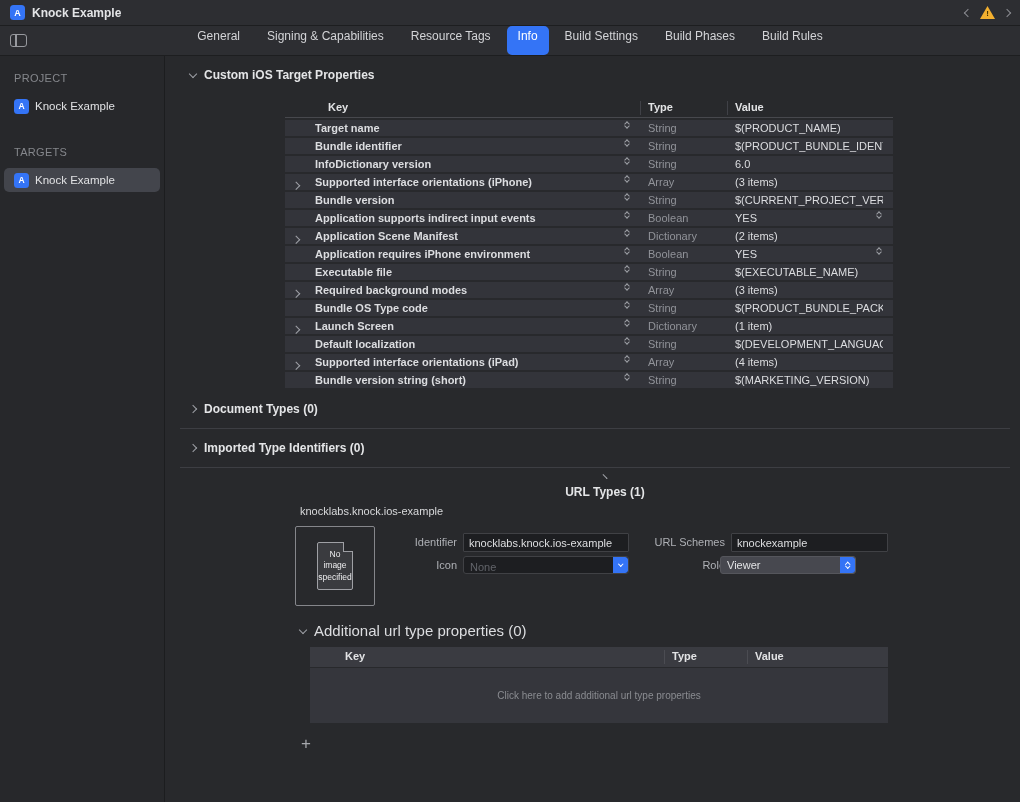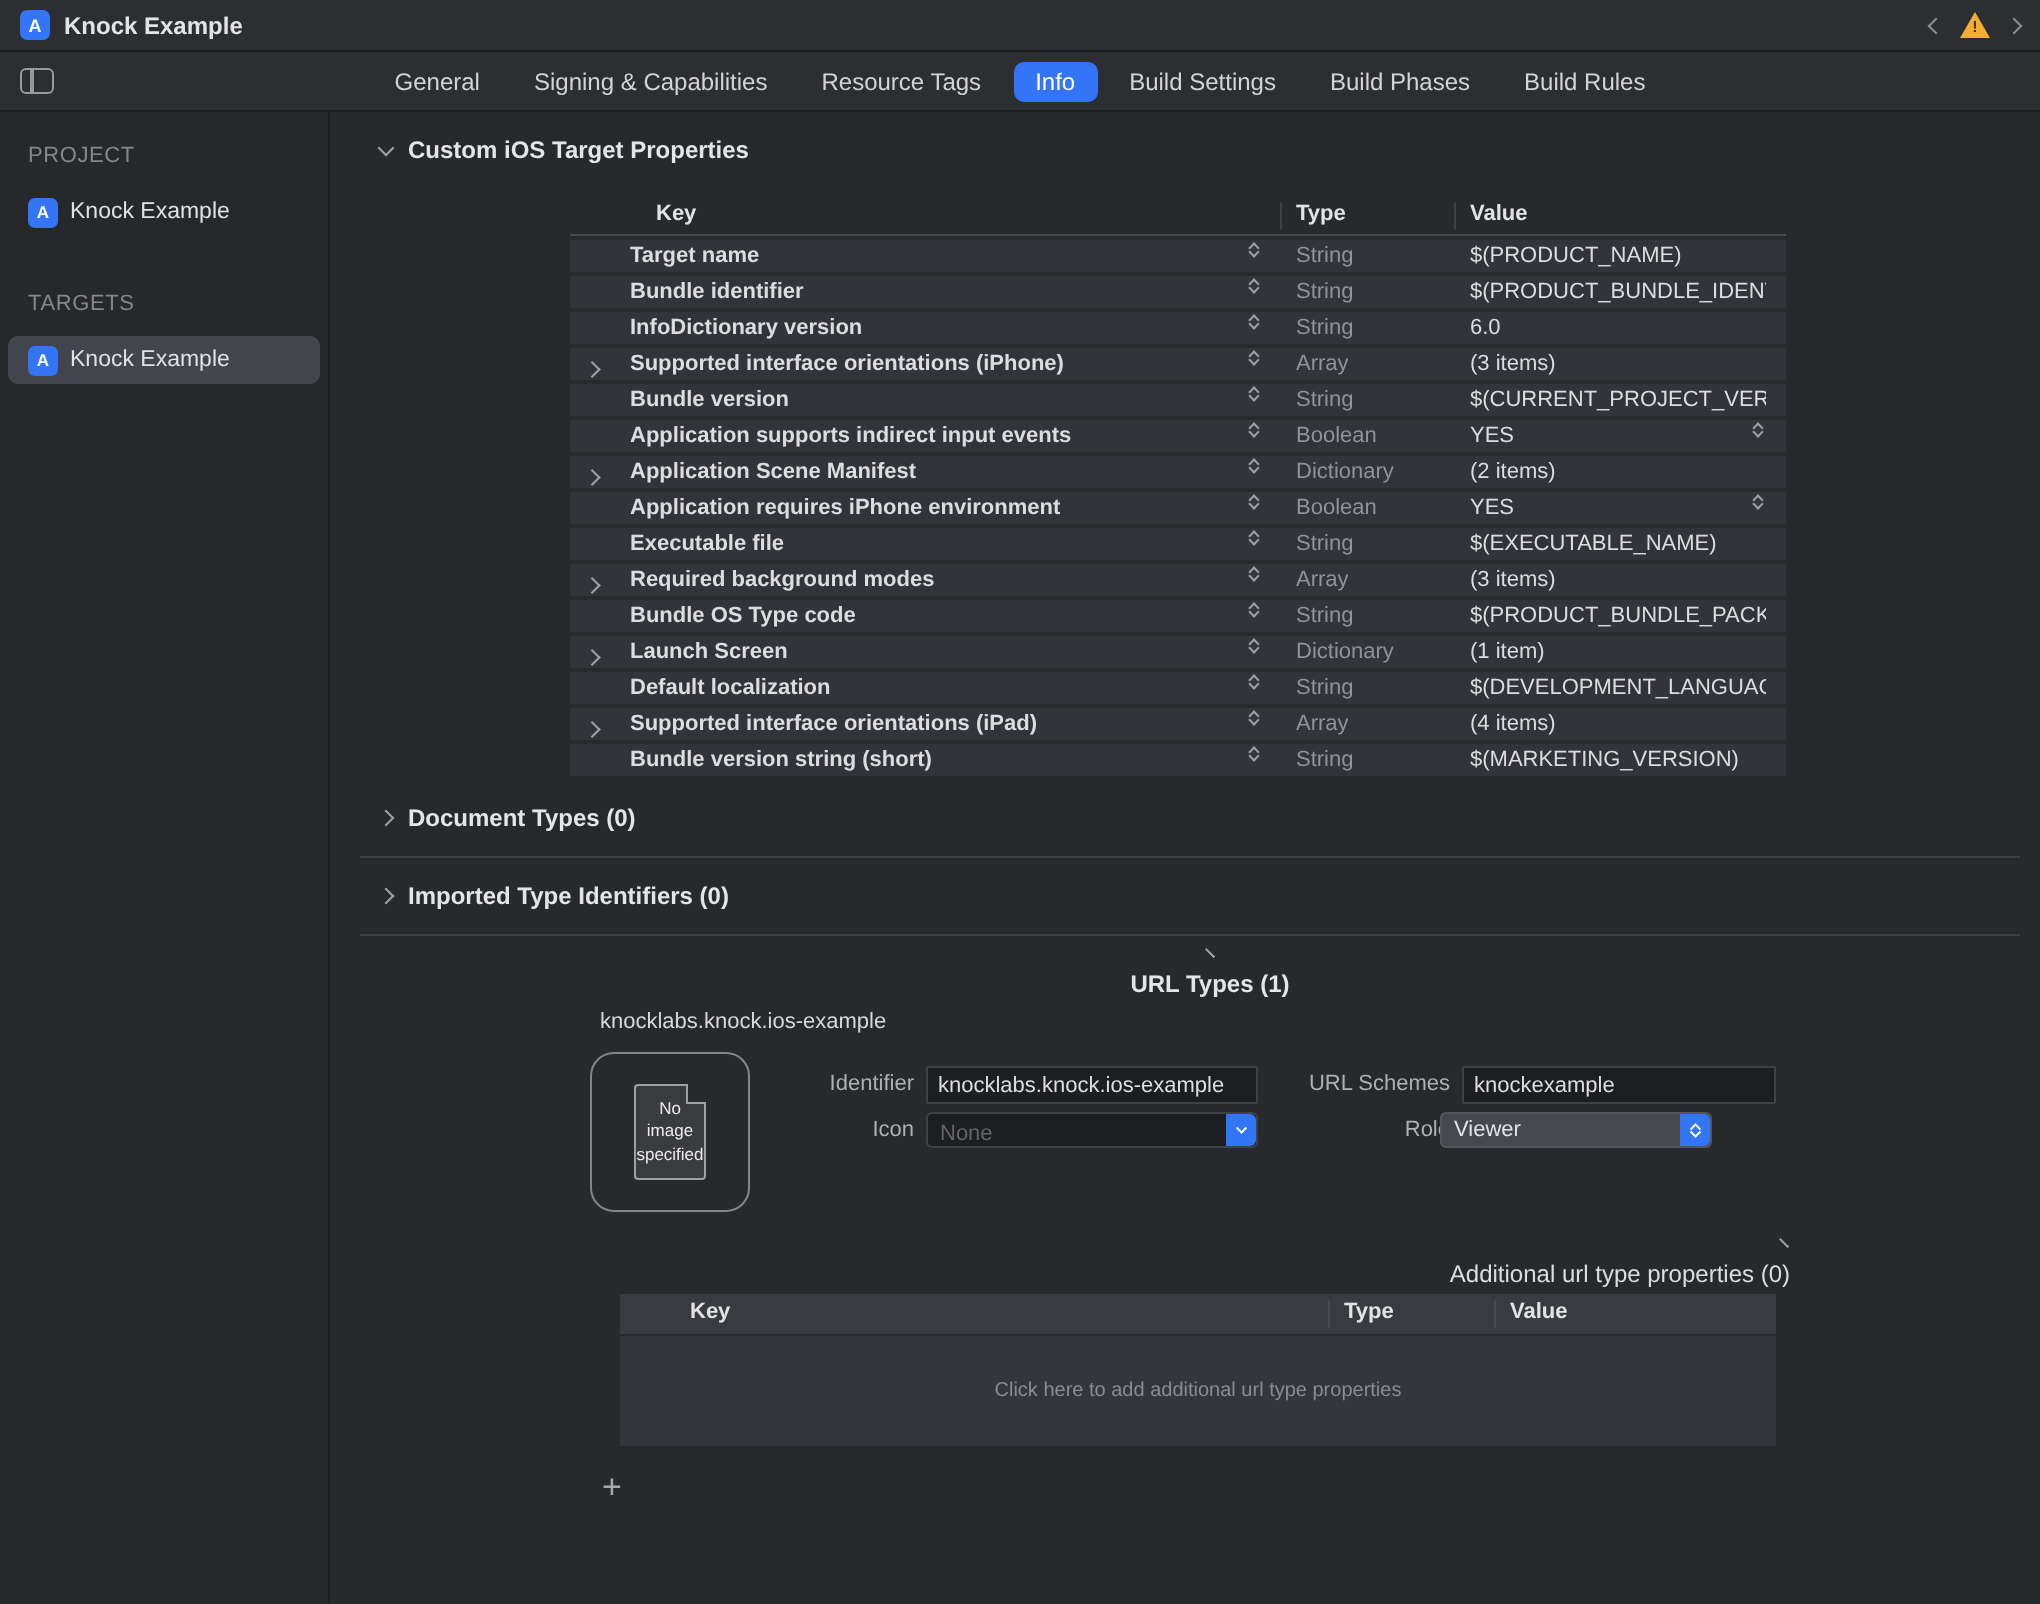--- a/index.html
+++ b/index.html
@@ -25,21 +25,21 @@
   .wintitle{font-size:12px;font-weight:700;color:#e3e4e6;}
   .tb-right{margin-left:auto;display:flex;align-items:center;gap:9px;}
   .navchev{display:flex;align-items:center;cursor:default;}
   .navchev .chev{border-color:#8b8c91;width:6px;height:6px;border-width:1.7px;}
   .warn{position:relative;width:15px;height:13px;}
   .warn::before{content:"";position:absolute;inset:0;background:#f3b02f;clip-path:polygon(50% 0,100% 100%,0 100%);}
   .warn b{position:absolute;left:0;right:0;bottom:0;text-align:center;font-size:8px;line-height:11px;color:#453200;font-weight:700;}
 
   
   .tabbar{position:absolute;left:0;top:26px;width:100%;height:30px;background:#2d2e32;
-    border-bottom:1px solid #1d1e20;display:flex;align-items:center;justify-content:center;gap:5px;}
+    border-bottom:1px solid #1d1e20;display:flex;justify-content:center;gap:5px;}
   .sidebar-toggle{position:absolute;left:10px;top:8px;width:17px;height:13px;border:1.5px solid #97999e;border-radius:3px;}
   .sidebar-toggle::before{content:"";position:absolute;left:4px;top:0;bottom:0;width:1.5px;background:#97999e;}
   .tab{font-size:12px;color:#d3d4d7;padding:3px 11px;border-radius:5px;white-space:nowrap;cursor:default;}
   .tab.selected{background:var(--accent);color:#fff;}
 
   
   .sidebar{position:absolute;left:0;top:56px;bottom:0;width:165px;background:#27282b;border-right:1px solid #1c1d1f;padding-top:16px;}
   .side-h{font-size:11px;font-weight:400;color:#85878c;margin:0 0 0 14px;height:14px;letter-spacing:.3px;}
   .side-item{display:flex;align-items:center;gap:6px;height:24px;margin:8px 4px 0 4px;padding-left:10px;border-radius:5px;font-size:11.5px;color:#e0e1e3;cursor:default;}
   .side-item.selected{background:#43454c;}
@@ -71,21 +71,21 @@
 
   
   .collapsed-sec{height:39px;margin:0 10px 0 14px;padding-left:10px;border-bottom:1px solid #3d3e43;
     display:flex;align-items:center;gap:8px;font-size:12px;font-weight:700;color:#e4e5e7;cursor:default;}
   .collapsed-sec:first-of-type{margin-top:1px;}
 
   
   .urlbox{margin-left:129px;width:600px;}
   .url-name{font-size:11px;color:#d8d9db;margin:11px 0 0 5px;}
   .url-widgets{position:relative;margin-top:9px;height:80px;}
-  .imagewell{position:absolute;left:0;top:0;width:80px;height:80px;border:1px solid #85868b;border-radius:12px;}
+  .imagewell{position:absolute;left:0;top:0;width:80px;height:80px;border:1px solid #85868b;border-radius:2px;}
   .docshape{position:absolute;left:50%;top:50%;transform:translate(-50%,-50%);width:36px;height:48px;background:#3a3b3f;border:1px solid #9fa0a5;border-radius:2px;}
   .docshape::after{content:"";position:absolute;right:-1px;top:-1px;width:9px;height:9px;background:#28292c;border-left:1px solid #9fa0a5;border-bottom:1px solid #9fa0a5;}
   .imgtext{position:absolute;inset:0;display:flex;align-items:center;justify-content:center;text-align:center;
     font-size:8.5px;line-height:1.3;color:#ececee;padding:0 22px;}
   .fields{position:absolute;left:100px;top:0;width:493px;height:80px;font-size:11px;}
   .f-lab{position:absolute;color:#aeb0b5;}
   .l-id{left:0;width:62px;text-align:right;top:10px;}
   .l-us{left:240px;width:90px;text-align:right;top:10px;}
   .l-ic{left:0;width:62px;text-align:right;top:33px;}
   .l-ro{left:240px;width:90px;text-align:right;top:33px;}
@@ -93,21 +93,21 @@
     color:#dedfe1;font-size:11px;padding:0 5px;font-family:inherit;outline:none;}
   .in-id{left:68px;top:7px;width:166px;}
   .in-us{left:336px;top:7px;width:157px;}
   .combo,.popup{position:absolute;height:18px;display:flex;align-items:center;border-radius:3px;overflow:hidden;}
   .combo{left:68px;top:30px;width:166px;background:#1d1e21;border:1px solid #404145;align-items:flex-end;}
   .popup{left:325px;top:30px;width:136px;background:#47484f;border:1px solid #55565c;}
   .combo-val{flex:1;padding:0 6px;font-size:11px;color:#e2e3e5;white-space:nowrap;overflow:hidden;}
   .combo-val.dim{color:#62646a;}
   .combo-btn{width:15px;align-self:stretch;background:var(--accent);display:flex;flex-direction:column;align-items:center;justify-content:center;gap:1px;border-radius:0 3px 3px 0;}
 
-  .addl-header{display:flex;align-items:flex-end;gap:8px;margin:17px 0 0 5px;font-size:12px;color:#dcdde0;height:15px;flex-direction:column;}
+  .addl-header{display:flex;align-items:center;gap:8px;margin:17px 0 0 5px;font-size:15px;color:#dcdde0;height:15px;}
   .mini-table{margin:9px 0 0 15px;width:578px;font-size:11px;}
   .mt-header{position:relative;height:20px;background:#3a3b41;font-weight:700;color:#e2e3e5;}
   .mt-header span{position:absolute;top:3px;}
   .mh-key{left:35px;} .mh-type{left:362px;} .mh-value{left:445px;}
   .mt-header::before{content:"";position:absolute;left:354px;top:3px;bottom:3px;width:1px;background:#4b4c52;}
   .mt-header::after{content:"";position:absolute;left:437px;top:3px;bottom:3px;width:1px;background:#4b4c52;}
   .mt-body{height:55px;margin-top:1px;background:#35363c;display:flex;align-items:center;justify-content:center;color:#8a8c91;font-size:10px;}
   .addbtn{margin:11px 0 0 6px;width:18px;font-size:17px;color:#a6a8ad;cursor:default;}
 </style>
 </head>

